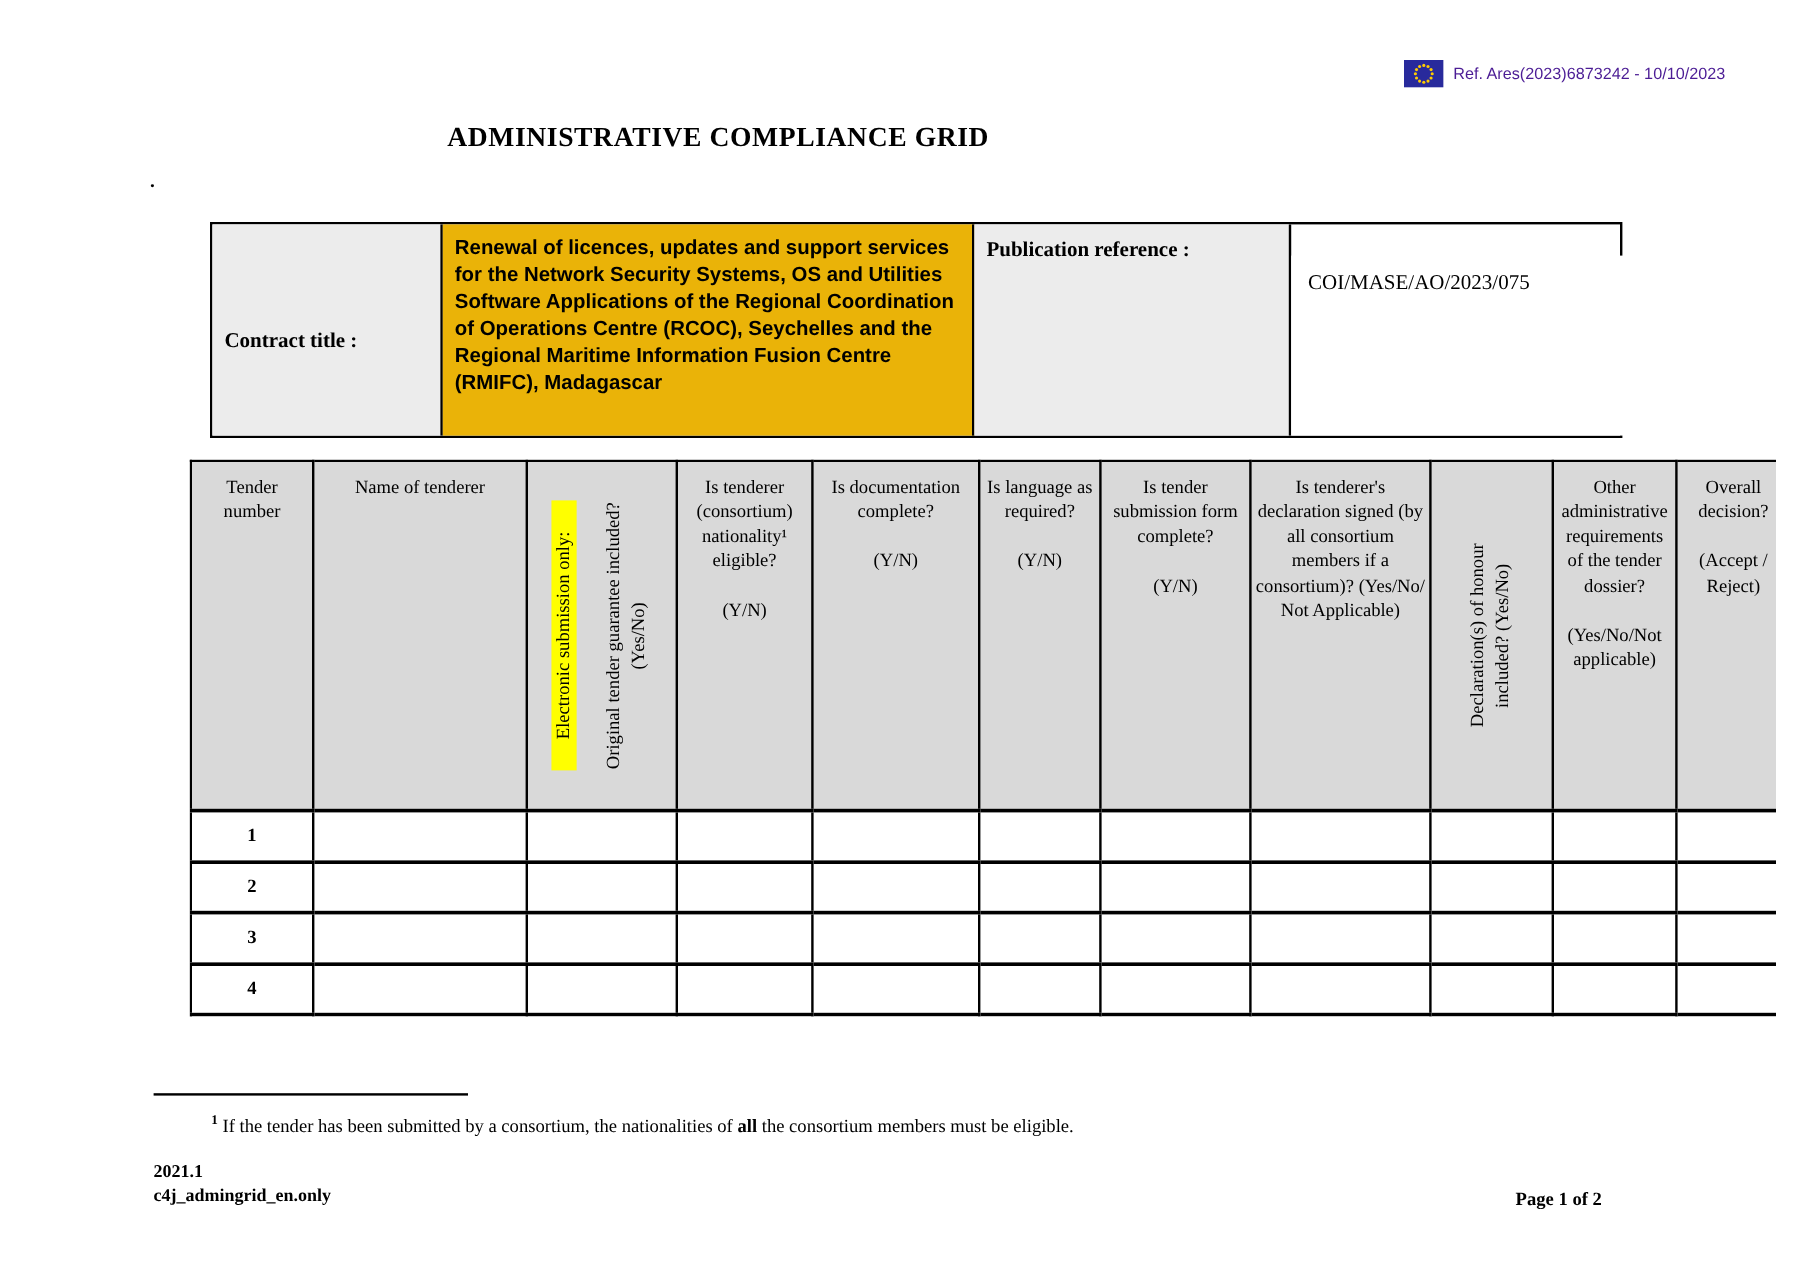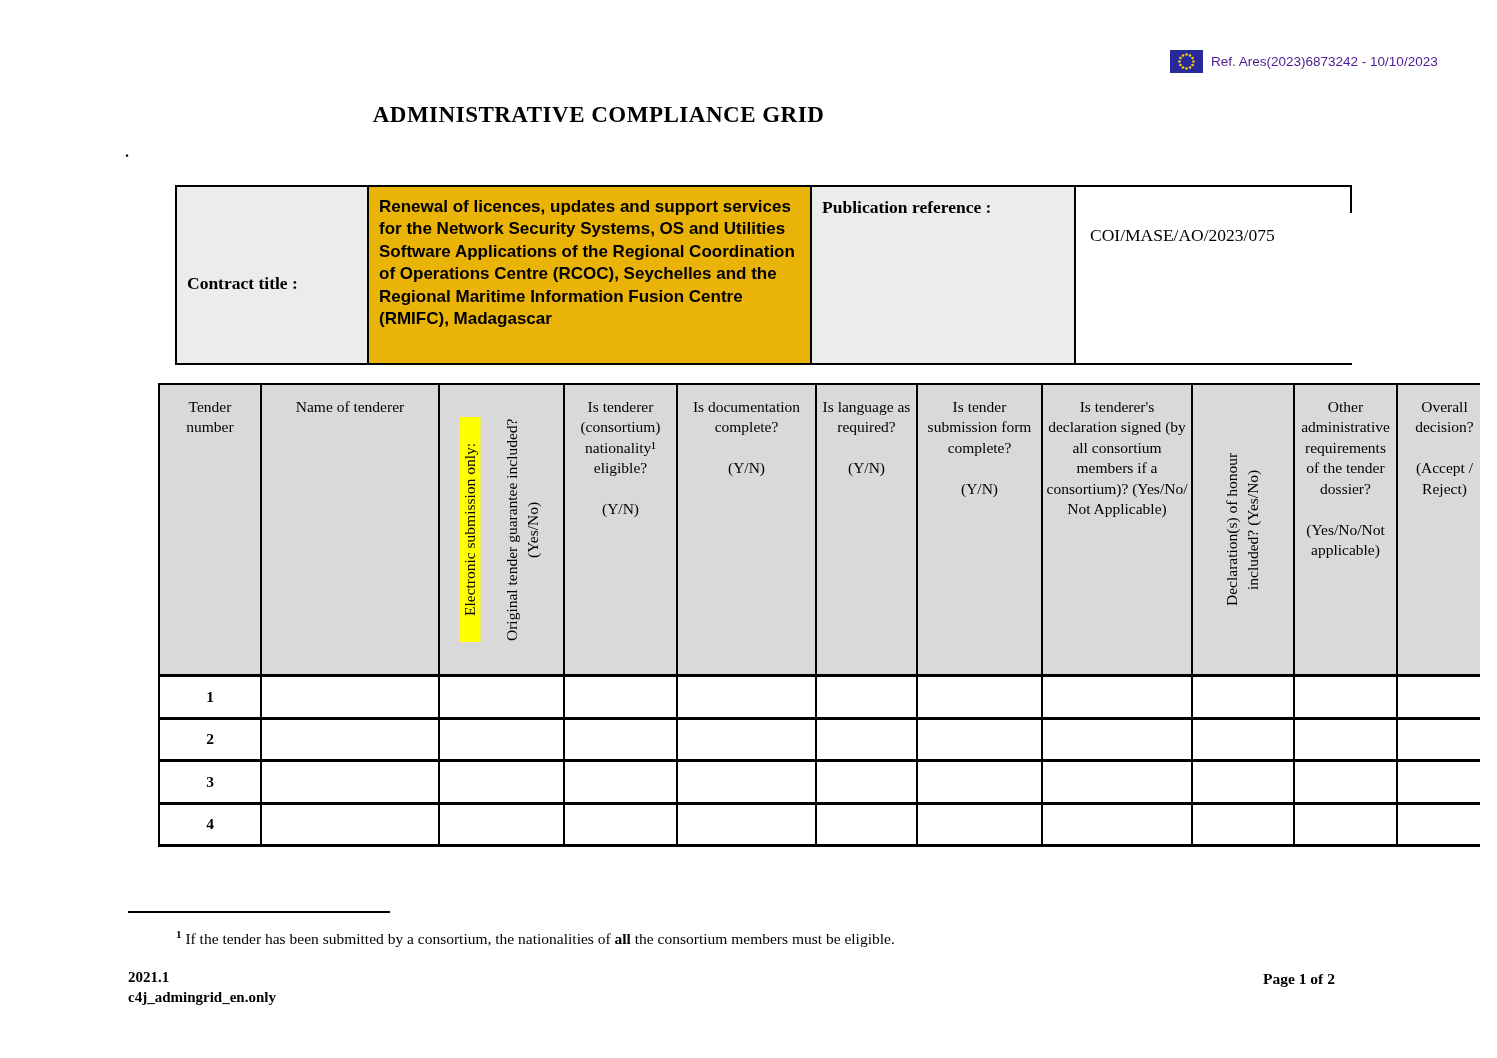--- a/index.html
+++ b/index.html
@@ -129,21 +129,21 @@
   }
   .footnote sup { font-weight: bold; font-size: 11px; vertical-align: super; }
   .footnote .bold-word { font-weight: bold; }
 
   
   .footer-left {
     position: absolute; left: 128px; top: 967px;
     font-size: 15px; font-weight: bold; line-height: 20px;
   }
   .page-indicator {
-    position: absolute; left: 1263px; top: 970px;
+    position: absolute; left: 1263px; top: 991px;
     font-size: 15.5px; font-weight: bold;
   }
 </style>
 </head>
 <body>
 
 <div class="ref-line">
   <svg class="flag" viewBox="0 0 33 23" aria-hidden="true">
     <rect x="0" y="0" width="33" height="23" fill="#282a9c"></rect>
     <g fill="#ffcc00">

